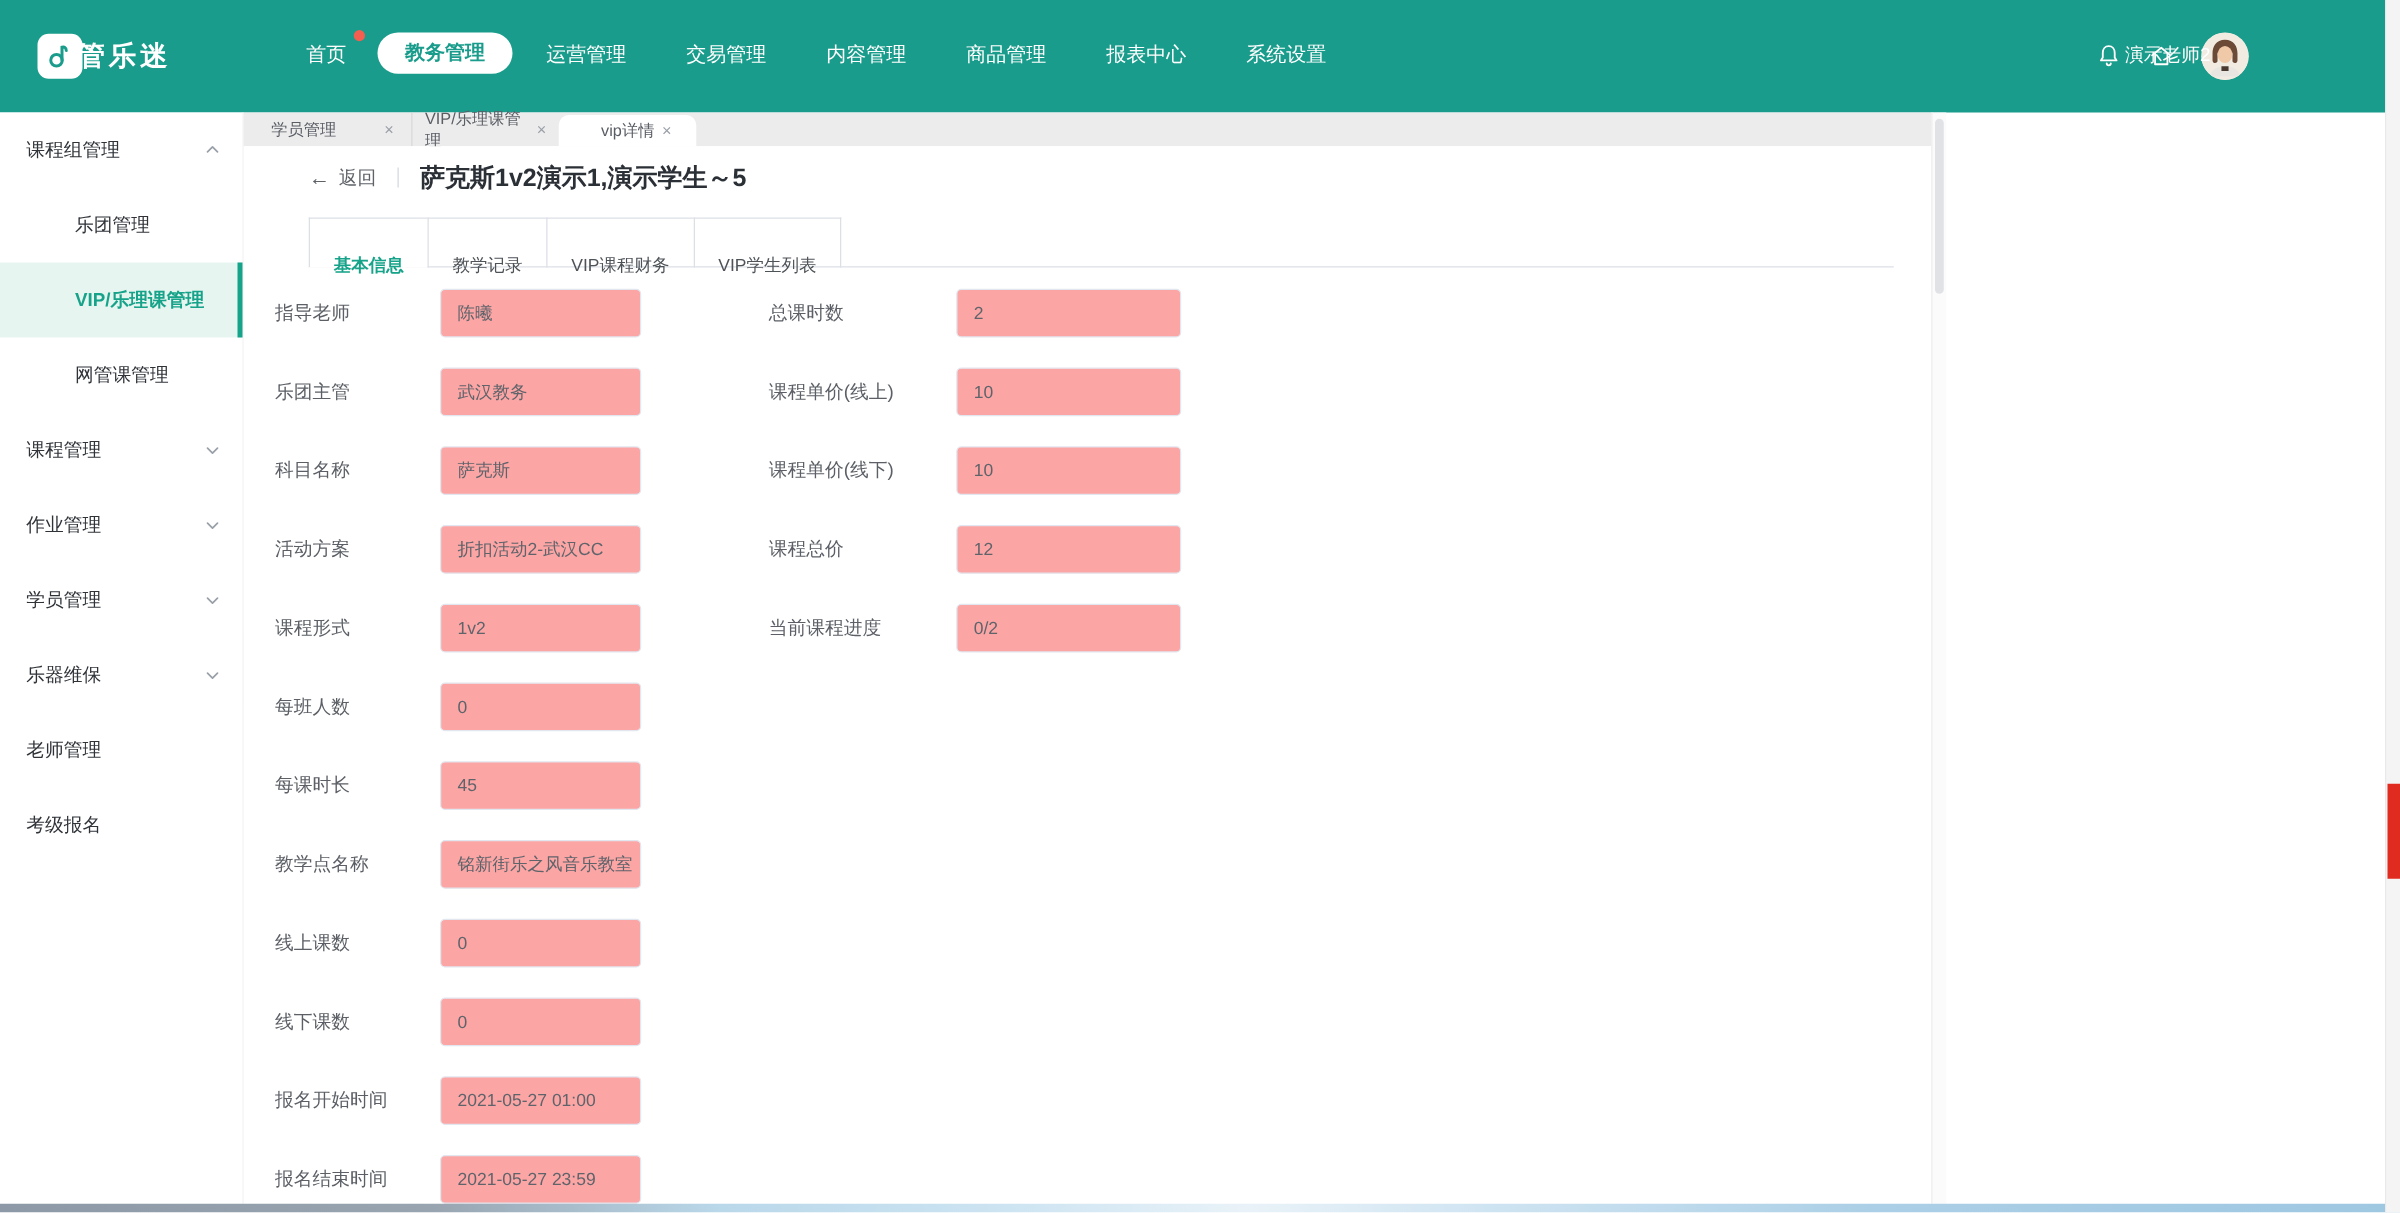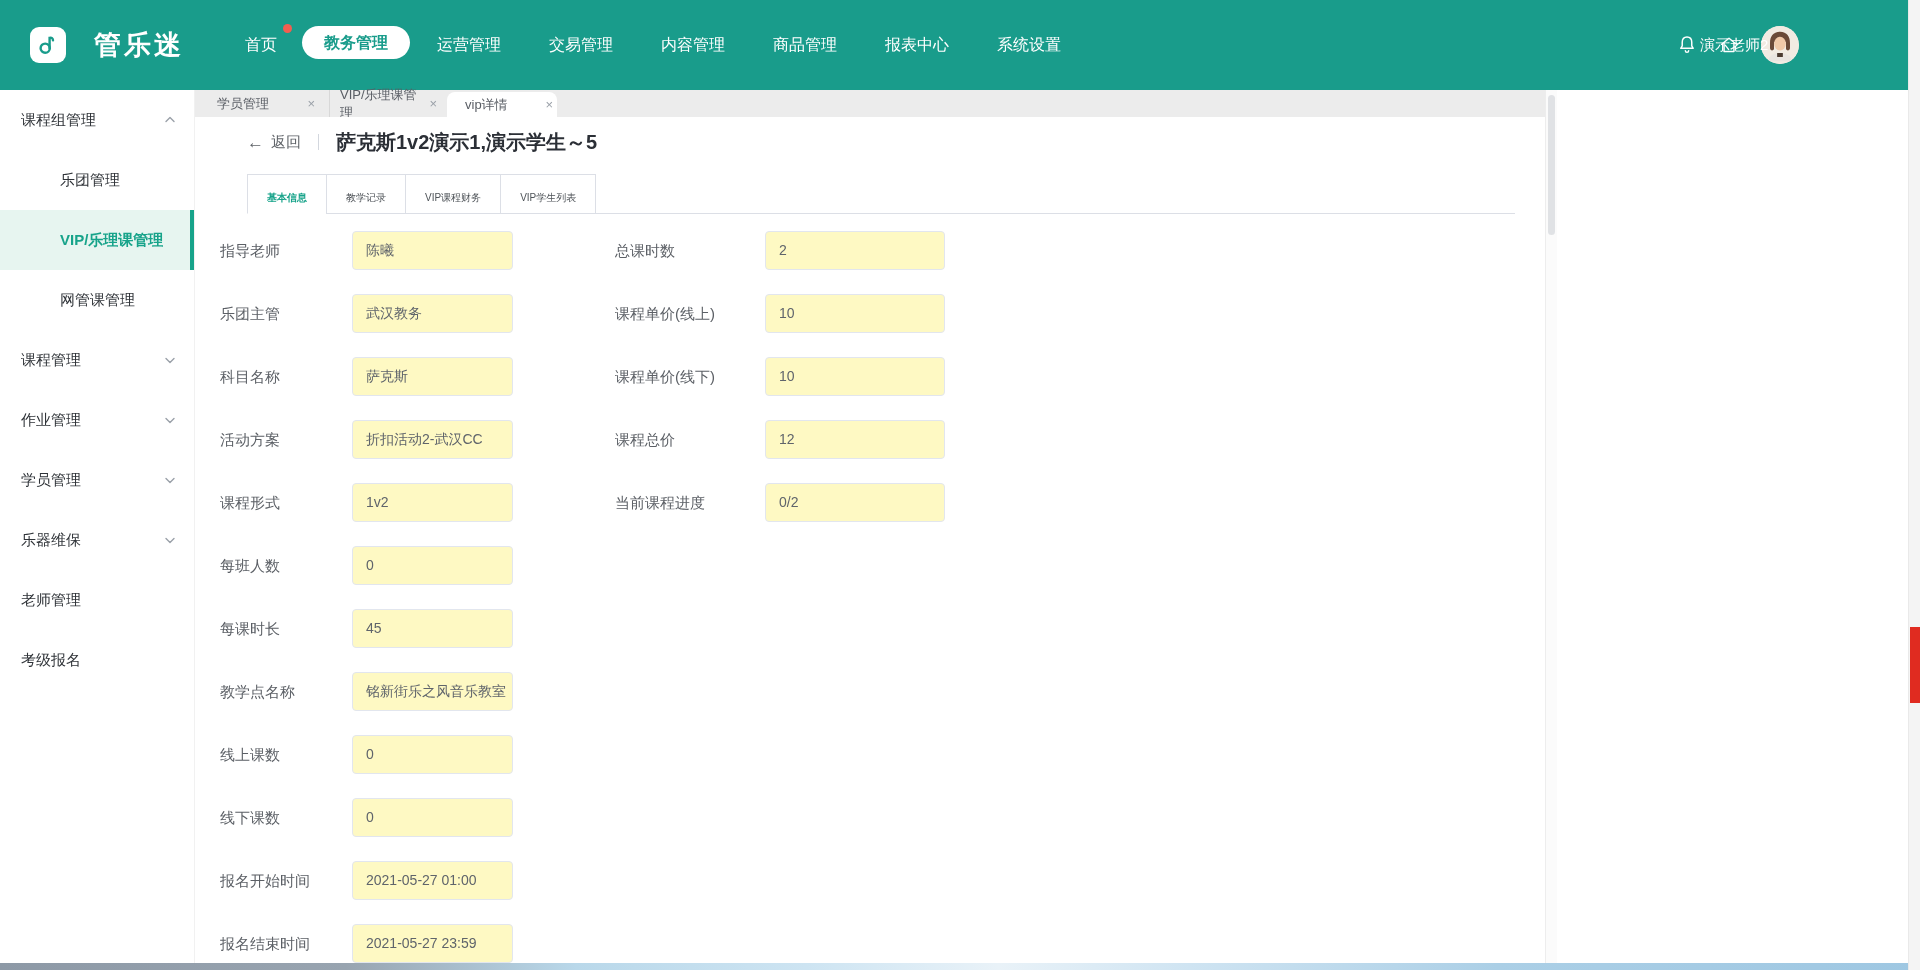--- a/index.html
+++ b/index.html
@@ -5,21 +5,21 @@
   html,body{margin:0;padding:0;}
   body{
     width:1920px;height:970px;position:relative;overflow:hidden;
     background:#ffffff;
     font-family:"Liberation Sans","DejaVu Sans",sans-serif;
     -webkit-font-smoothing:antialiased;
   }
   
   .hdr{position:absolute;left:0;top:0;width:1920px;height:90px;background:#199c8b;}
   .logo-box{position:absolute;left:30px;top:27px;width:36px;height:36px;background:#fff;border-radius:9px;display:flex;align-items:center;justify-content:center;}
-  .brand{position:absolute;left:94px;top:27px;font-size:27px;line-height:36px;color:#fff;font-weight:700;letter-spacing:3px;}
+  .brand{position:absolute;left:62px;top:27px;font-size:22px;line-height:36px;color:#fff;font-weight:700;letter-spacing:3px;}
   .nav-item{position:absolute;top:0;height:90px;line-height:90px;color:#fff;font-size:16px;cursor:pointer;white-space:nowrap;}
   .nav-pill{position:absolute;top:26px;height:33px;line-height:33px;padding:0 22px;background:#fff;color:#199c8b;border-radius:17px;font-size:16px;font-weight:600;cursor:pointer;white-space:nowrap;}
   .nav-dot{position:absolute;left:283px;top:24px;width:9px;height:9px;border-radius:50%;background:#f25e50;}
   .hdr-icon{position:absolute;top:34px;width:22px;height:22px;cursor:pointer;}
   .avatar{position:absolute;left:1761px;top:26px;width:38px;height:38px;border-radius:50%;overflow:hidden;background:#efe9e0;cursor:pointer;}
   .user-name{position:absolute;left:1700px;top:0;height:90px;line-height:90px;color:#fff;font-size:15px;}
   
   .sidebar{position:absolute;left:0;top:90px;width:195px;bottom:7px;background:#fff;border-right:1px solid #f1f1f1;box-sizing:border-box;}
   .side-item{height:60px;display:flex;align-items:center;padding:0 18px 0 21px;font-size:15px;color:#2f3338;cursor:pointer;box-sizing:border-box;}
   .side-item.child{padding-left:60px;}
@@ -27,45 +27,45 @@
   .side-item.active{background:#e7f5f0;color:#17a38a;font-weight:700;border-right:4px solid #17a38a;}
   .chev{stroke:#9aa0a8;fill:none;stroke-width:1.4;stroke-linecap:round;stroke-linejoin:round;}
   
   .collapse-handle{position:absolute;left:195px;top:505px;width:13px;height:58px;background:#edeff1;border-radius:0 9px 9px 0;display:flex;align-items:center;justify-content:center;cursor:pointer;}
   
   .tabbar{position:absolute;left:195px;top:90px;width:1350px;height:27px;background:#ececec;display:flex;}
   .wtab{display:flex;align-items:center;box-sizing:border-box;font-size:13px;color:#595d64;cursor:pointer;}
   .wtab .x{color:#9aa0a8;font-size:13px;margin-left:6px;cursor:pointer;}
   .wtab.t1{width:135px;padding:0 14px 0 22px;justify-content:space-between;border-right:1px solid #d8d8d8;}
   .wtab.t2{width:117px;padding:0 10px;justify-content:space-between;}
-  .wtab.active{width:110px;margin-top:2px;background:#fff;border-radius:8px 8px 0 0;padding:0 4px 0 18px;justify-content:space-between;}
+  .wtab.active{width:110px;margin-top:2px;background:#fff;border-radius:8px 8px 0 0;padding:0 4px 0 18px;justify-content:center;}
   
   .page{position:absolute;left:195px;top:117px;width:1350px;height:846px;background:#fff;}
   .back-row{position:absolute;left:52px;top:10px;height:30px;display:flex;align-items:center;}
   .back-btn{display:flex;align-items:center;color:#5f6368;cursor:pointer;}
   .back-btn .arr{font-size:17px;line-height:1;}
   .back-btn .txt{font-size:15px;margin-left:7px;}
   .vdiv{width:1px;height:16px;background:#d3d7de;margin:0 17px;}
   .page-title{font-size:20px;font-weight:700;color:#2b2f36;}
   
   .dtabs{position:absolute;left:52px;top:57px;width:1268px;height:40px;display:flex;}
   .dtabs .line{position:absolute;left:0;right:0;bottom:0;height:1px;background:#dcdfe6;}
-  .dtab{box-sizing:border-box;height:40px;line-height:38px;padding:4px 19px;font-size:10px;color:#4e5358;border-top:1px solid #dcdfe6;border-left:1px solid #dcdfe6;cursor:pointer;position:relative;z-index:1;white-space:nowrap;}
+  .dtab{box-sizing:border-box;height:40px;line-height:38px;padding:18px 19px;font-size:14px;color:#4e5358;border-top:1px solid #dcdfe6;border-left:1px solid #dcdfe6;cursor:pointer;position:relative;z-index:1;white-space:nowrap;}
   .dtab:first-child{border-radius:4px 0 0 0;}
   .dtab:last-child{border-right:1px solid #dcdfe6;}
   .dtab.active{background:#fff;color:#17a38a;font-weight:700;border-bottom:1px solid #fff;}
   
   .form{position:absolute;left:0;top:114px;right:0;}
   .fcol{position:absolute;top:0;}
   .fcol.left{left:25px;width:380px;}
   .fcol.right{left:420px;width:400px;}
   .frow{display:flex;margin-bottom:24px;}
   .flabel{flex:none;width:120px;line-height:39px;font-size:15px;color:#5c6066;white-space:nowrap;}
   .fcol.right .flabel{width:140px;}
-  .finput{box-sizing:border-box;height:39px;line-height:37px;background:#fef9c3;border:1px solid #e2e6ee;border-radius:4px;padding:0 13px;font-size:14px;color:#5f646b;margin-left:12px;white-space:nowrap;}
+  .finput{box-sizing:border-box;height:39px;line-height:37px;background:#fca5a5;border:1px solid #e2e6ee;border-radius:4px;padding:0 13px;font-size:14px;color:#5f646b;margin-left:12px;white-space:nowrap;}
   .fcol.left .finput{width:161px;}
   .fcol.right .finput{width:180px;margin-left:10px;}
   
   .isb{position:absolute;left:1545px;top:90px;width:12px;bottom:7px;background:#fbfbfb;border-left:1px solid #ededed;box-sizing:border-box;}
   .isb-thumb{position:absolute;left:2px;top:5px;width:7px;height:140px;background:#e0e2e5;border-radius:4px;}
   .bottom-strip{position:absolute;left:0;bottom:0;width:1920px;height:7px;
     background:linear-gradient(90deg,#8d99a6 0%,#98a4b0 18%,#b9d8ea 30%,#cde4f2 42%,#e9f2f8 52%,#cfe4f2 62%,#abcfe6 78%,#9ec7e2 100%);}
   .bsb{position:absolute;right:0;top:0;width:12px;height:970px;background:#f4f4f4;border-left:1px solid #e9e9e9;box-sizing:border-box;}
   .bsb-red{position:absolute;left:1px;top:627px;width:10px;height:76px;background:#e02b20;}
   .icon-stroke{stroke:#fff;fill:none;stroke-width:1.6;stroke-linecap:round;stroke-linejoin:round;}

